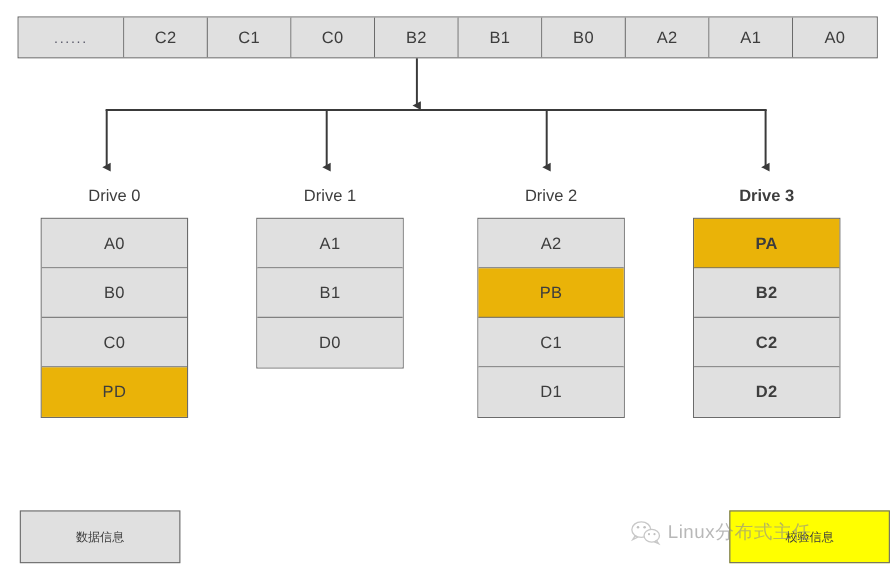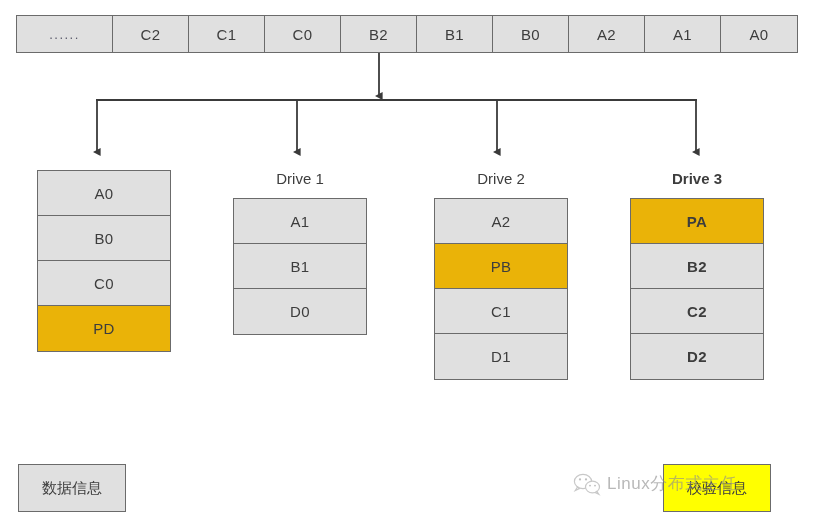--- a/index.html
+++ b/index.html
@@ -90,28 +90,28 @@
     color: #3d3d3d;
     background: #e0e0e0;
     letter-spacing: 0.3px;
   }
   .block:last-child { border-bottom: none; }
   .block.parity { background: #eab308; }
 
   
   .legend-box {
     position: absolute;
-    width: 108px;
+    width: 146px;
     height: 48px;
     box-sizing: border-box;
     border: 1.5px solid #6b6b6b;
     display: flex;
     align-items: center;
     justify-content: center;
-    font-size: 15px;
+    font-size: 11px;
     color: #3d3d3d;
   }
   #legend-data { left: 18px; top: 464px; background: #e0e0e0; }
   #legend-parity { left: 663px; top: 464px; background: #ffff00; }
 
   
   #watermark {
     position: absolute;
     left: 572px;
     top: 472px;
@@ -156,20 +156,21 @@
 
     <line x1="96" y1="100" x2="697" y2="100" stroke="#3a3a3a" stroke-width="1.8"></line>
 
     <line x1="97" y1="100" x2="97" y2="152" stroke="#3a3a3a" stroke-width="1.8" marker-end="url(#arrowhead)"></line>
     <line x1="297" y1="100" x2="297" y2="152" stroke="#3a3a3a" stroke-width="1.8" marker-end="url(#arrowhead)"></line>
     <line x1="497" y1="100" x2="497" y2="152" stroke="#3a3a3a" stroke-width="1.8" marker-end="url(#arrowhead)"></line>
     <line x1="696" y1="100" x2="696" y2="152" stroke="#3a3a3a" stroke-width="1.8" marker-end="url(#arrowhead)"></line>
   </svg>
 
   <div class="drive" id="drive-0" style="left:37px; top:170px;">
+    <div class="drive-label">Drive 0</div>
     <div class="drive-stack">
         <div class="block">A0</div>
         <div class="block">B0</div>
         <div class="block">C0</div>
         <div class="block parity">PD</div>
       </div>
   </div>
 
   <div class="drive" id="drive-1" style="left:233px; top:170px;">
     <div class="drive-label">Drive 1</div>

